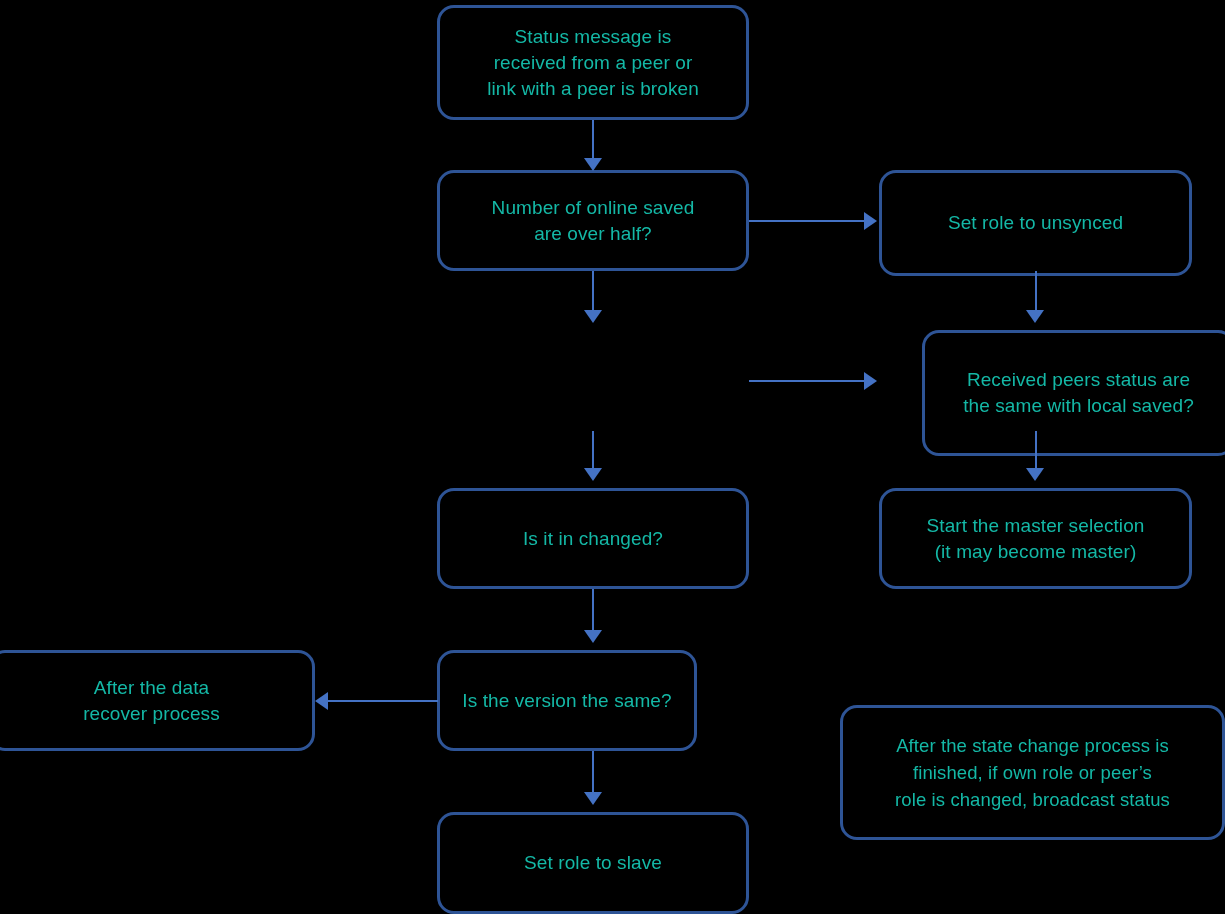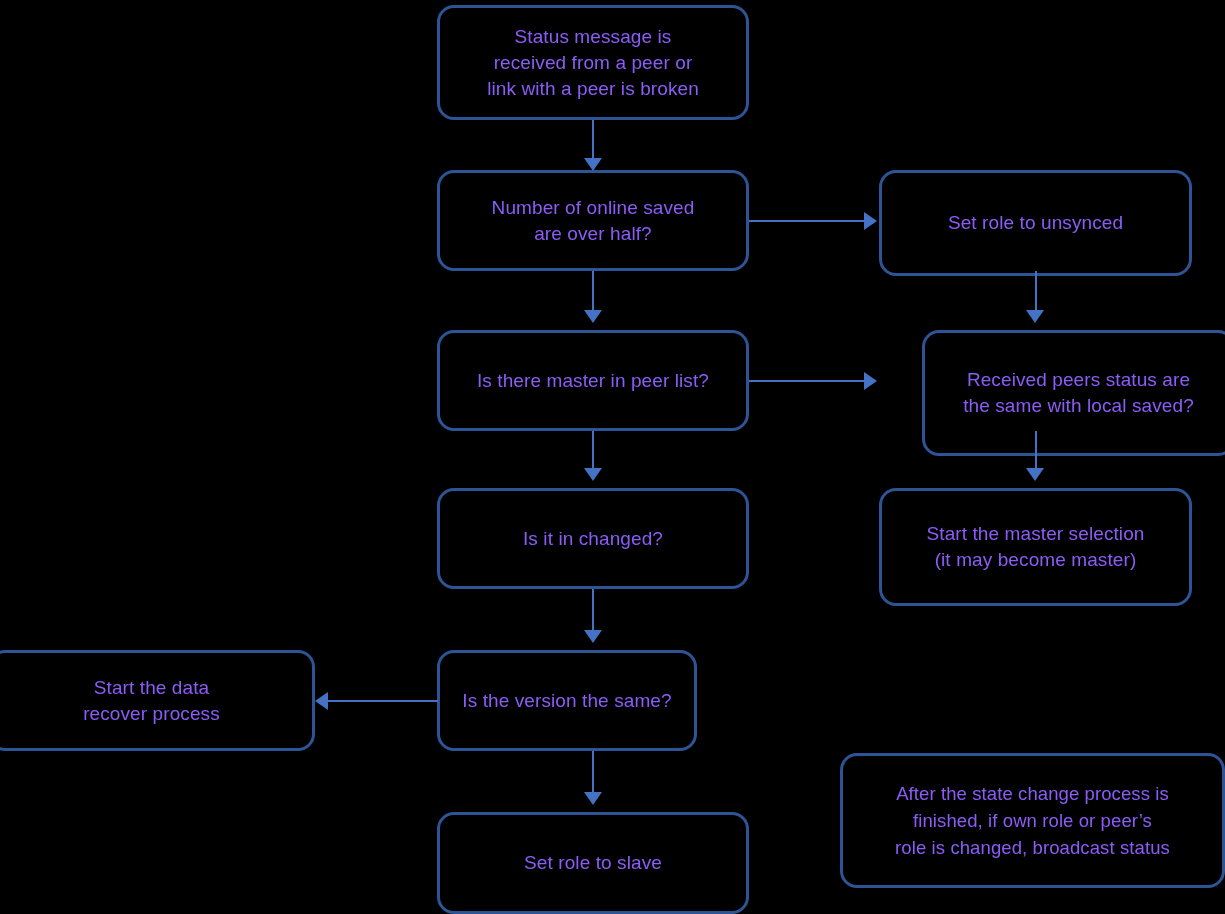--- a/index.html
+++ b/index.html
@@ -26,21 +26,21 @@
     box-sizing: border-box;
     border: 3px solid #2e5496;
     border-radius: 17px;
     background: transparent;
     display: flex;
     align-items: center;
     justify-content: center;
     text-align: center;
   }
   .node .label {
-    color: #8b5cf6;
+    color: #14b8a6;
     font-size: 19px;
     line-height: 26px;
     font-family: "Liberation Sans", sans-serif;
     letter-spacing: 0.1px;
     white-space: pre-line;
     padding: 0 10px;
   }
   .node.note .label {
     font-size: 18.5px;
     line-height: 27px;
@@ -86,52 +86,49 @@
 
   <div class="node" style="left:437px; top:170px; width:312px; height:101px;">
     <span class="label">Number of online saved
 are over half?</span>
   </div>
 
   <div class="node" style="left:879px; top:170px; width:313px; height:106px;">
     <span class="label">Set role to unsynced</span>
   </div>
 
-  <div class="node" style="left:437px; top:330px; width:312px; height:101px;">
-    <span class="label">Is there master in peer list?</span>
-  </div>
 
   <div class="node" style="left:922px; top:330px; width:313px; height:126px;text-decoration:underline;">
     <span class="label">Received peers status are
 the same with local saved?</span>
   </div>
 
   <div class="node" style="left:437px; top:488px; width:312px; height:101px;">
     <span class="label">Is it in changed?</span>
   </div>
 
-  <div class="node" style="left:879px; top:488px; width:313px; height:118px;">
+  <div class="node" style="left:879px; top:488px; width:313px; height:101px;">
     <span class="label">Start the master selection
 (it may become master)</span>
   </div>
 
   <div class="node" style="left:437px; top:650px; width:260px; height:101px;">
     <span class="label">Is the version the same?</span>
   </div>
 
   <div class="node" style="left:-12px; top:650px; width:327px; height:101px;">
-    <span class="label">Start the data
+    <span class="label">After the data
 recover process</span>
   </div>
 
   <div class="node" style="left:437px; top:812px; width:312px; height:102px;">
     <span class="label">Set role to slave</span>
   </div>
 
-  <div class="node note" style="left:840px; top:705px; width:385px; height:135px;margin-top:48px;">
+  <div class="node note" style="left:840px; top:705px; width:385px; height:135px;">
     <span class="label">After the state change process is
 finished, if own role or peer’s
 role is changed, broadcast status</span>
   </div>
 
   <div class="conn v" style="left:592px; top:120px; height:42px;"></div>
   <div class="arrowhead down" style="left:584px; top:158px;"></div>
 
   <div class="conn h" style="left:749px; top:220px; width:118px;"></div>
   <div class="arrowhead right" style="left:864px; top:212px;"></div>

